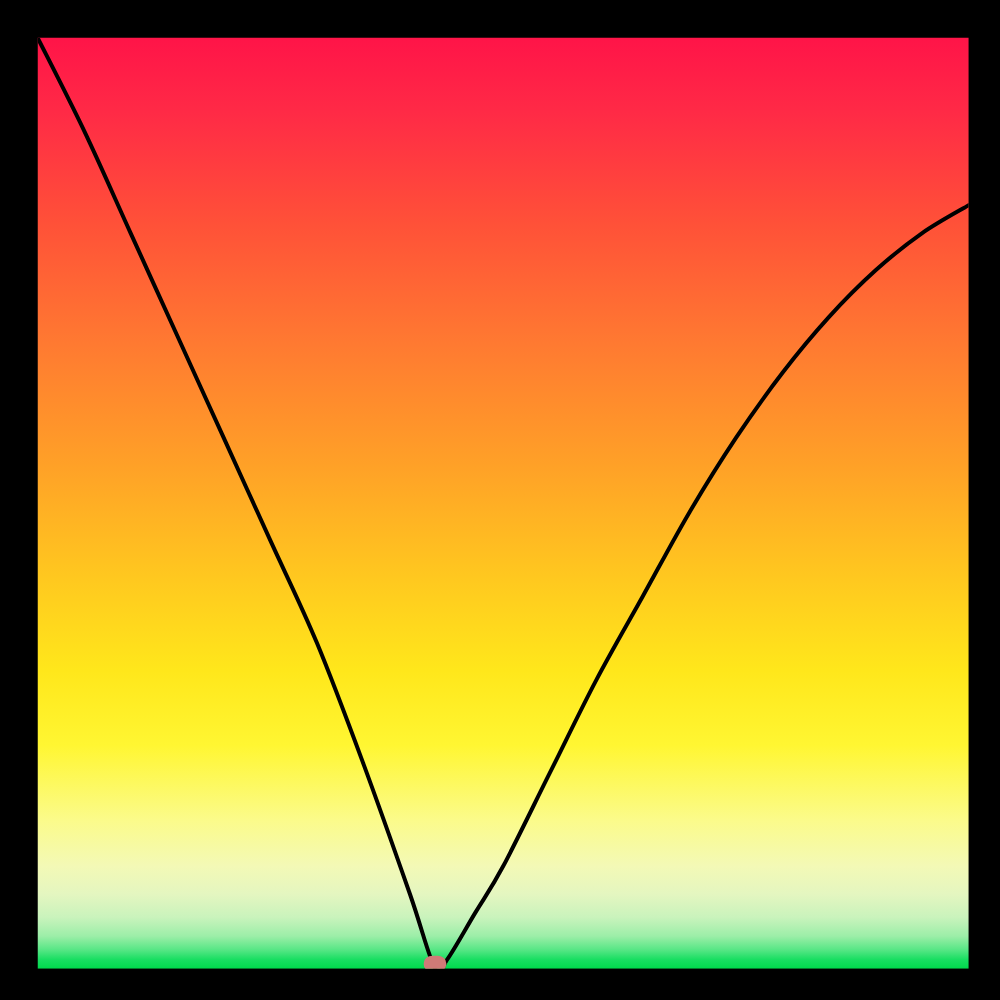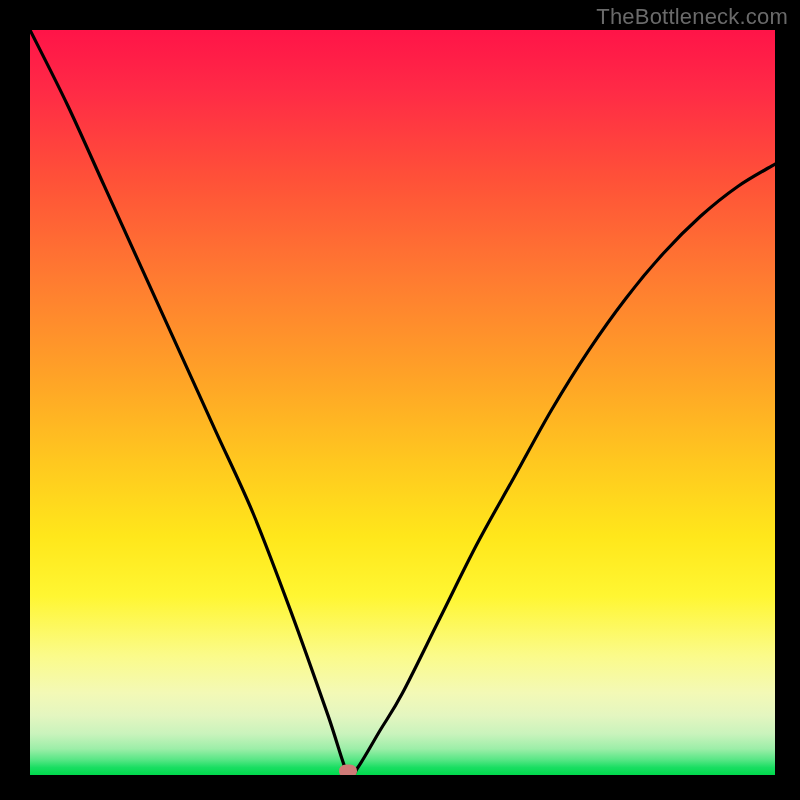--- a/index.html
+++ b/index.html
@@ -73,21 +73,20 @@
     height: 13px;
     background: #cf7a77;
     border-radius: 7px / 6px;
     transform: translate(-50%, -50%);
   }
 </style>
 </head>
 <body>
 
 <div class="frame">
-  <div class="watermark">TheBottleneck.com</div>
 
   <div class="plot">
     <div class="grad"></div>
 
     <svg class="curve" viewBox="0 0 745 745" preserveAspectRatio="none">
       <path fill="none" stroke="#000" stroke-width="3.2" stroke-linecap="round" d="M 0.00 0.00 C 6.21 12.42, 24.83 48.43, 37.25 74.50 C 49.67 100.57, 62.08 129.13, 74.50 156.45 C 86.92 183.77, 99.33 211.08, 111.75 238.40 C 124.17 265.72, 136.58 293.03, 149.00 320.35 C 161.42 347.67, 173.83 374.98, 186.25 402.30 C 198.67 429.62, 211.08 454.45, 223.50 484.25 C 235.92 514.05, 248.33 547.58, 260.75 581.10 C 273.17 614.63, 288.44 658.08, 298.00 685.40 C 307.56 712.72, 313.15 736.31, 318.12 745.00 C 323.08 753.69, 322.46 745.00, 327.80 737.55 C 333.14 730.10, 342.70 712.72, 350.15 700.30 C 357.60 687.88, 362.57 681.67, 372.50 663.05 C 382.43 644.42, 397.33 613.38, 409.75 588.55 C 422.17 563.72, 434.58 537.64, 447.00 514.05 C 459.42 490.46, 471.83 469.35, 484.25 447.00 C 496.67 424.65, 509.08 401.06, 521.50 379.95 C 533.92 358.84, 546.33 338.98, 558.75 320.35 C 571.17 301.73, 583.58 284.34, 596.00 268.20 C 608.42 252.06, 620.83 237.16, 633.25 223.50 C 645.67 209.84, 658.08 197.43, 670.50 186.25 C 682.92 175.07, 695.33 165.14, 707.75 156.45 C 720.17 147.76, 738.79 137.83, 745.00 134.10"></path>
     </svg>
 
     <div class="marker" style="left: 318.115px; top: 741.275px;"></div>
   </div>

